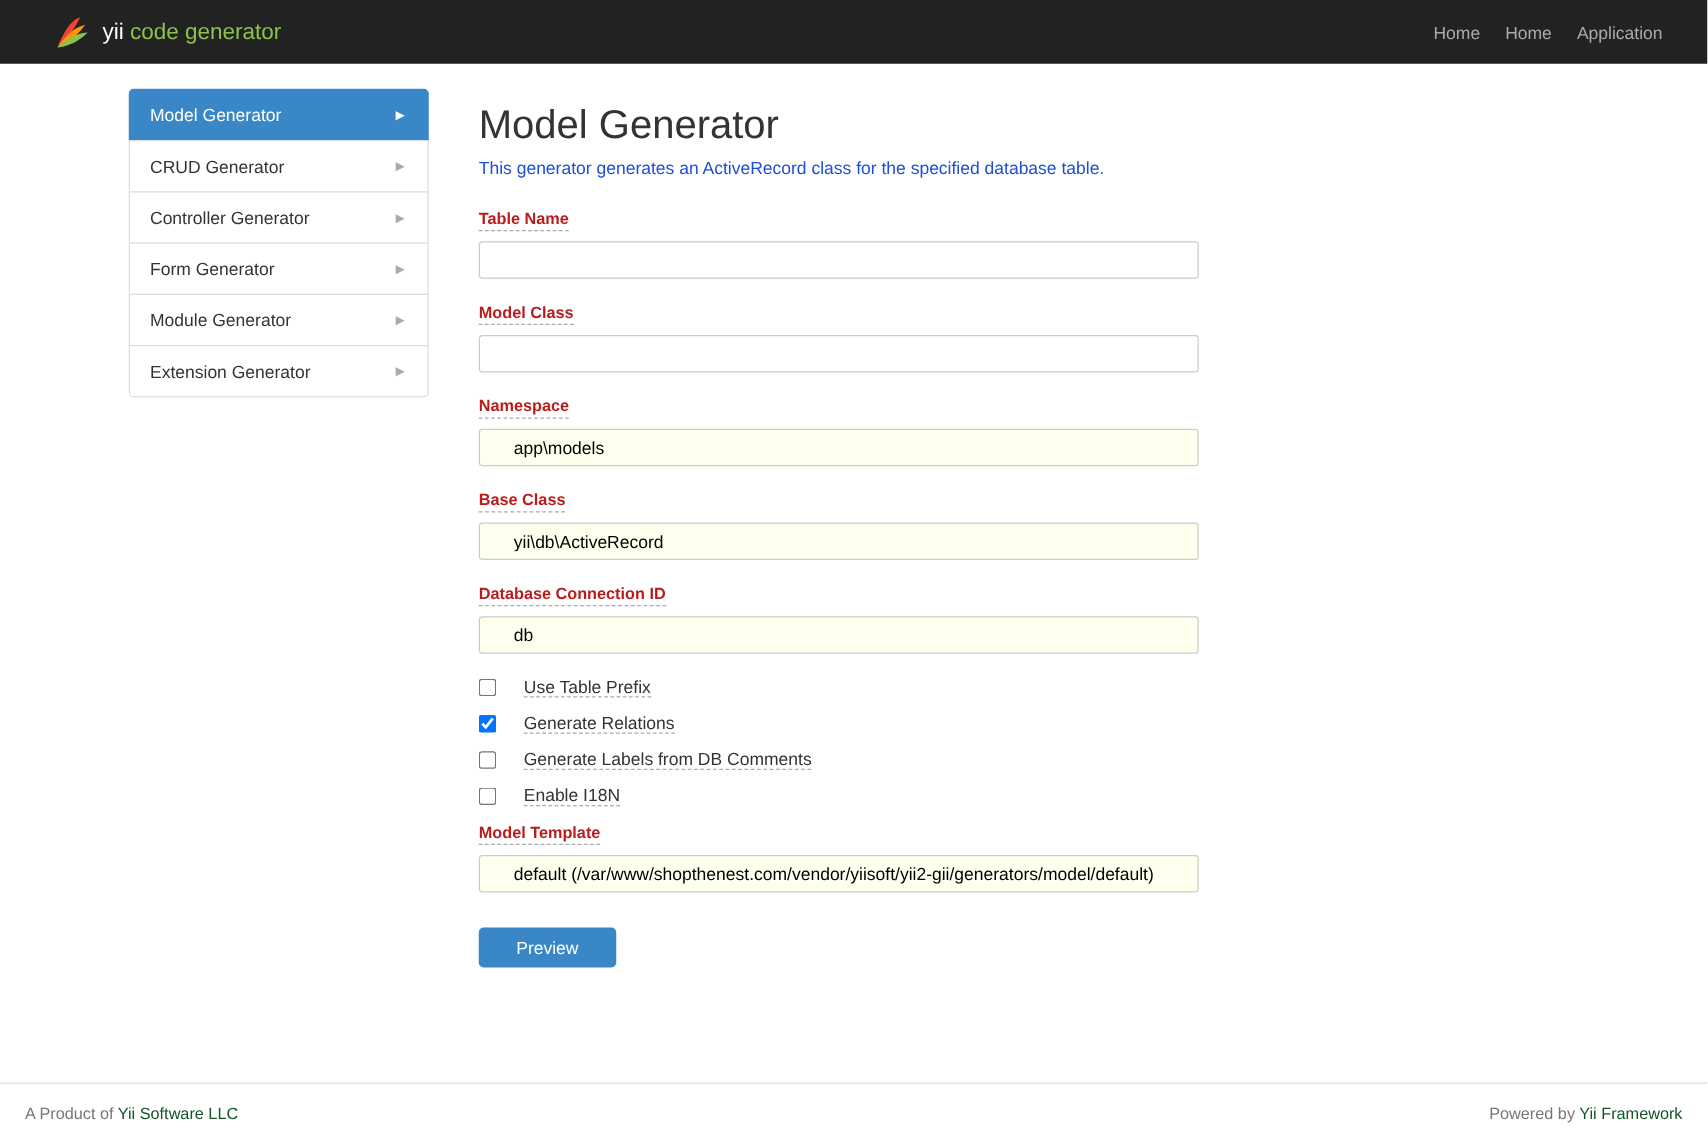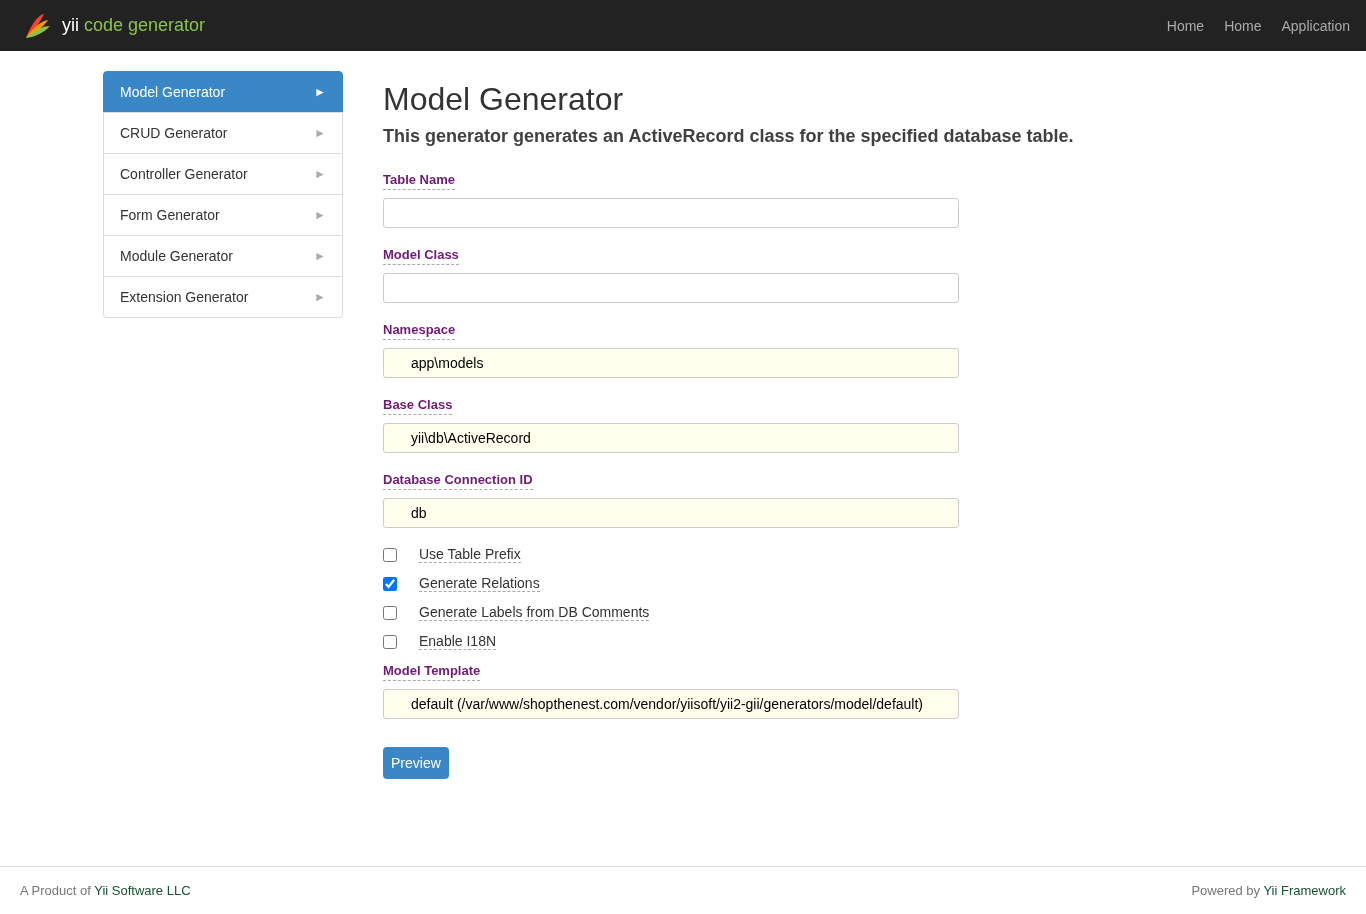--- a/index.html
+++ b/index.html
@@ -5,21 +5,21 @@
     * { box-sizing: border-box; margin: 0; padding: 0; }
     body { font-family: "Helvetica Neue", Helvetica, Arial, sans-serif; font-size: 14px; color: #333; background: #fff; min-height: 914px; display: flex; flex-direction: column; }
 
     
     .navbar {
       background-color: #222;
       height: 51px;
       display: flex;
       align-items: center;
       justify-content: space-between;
-      padding: 0 16px;
+      padding: 0 36px;
     }
     .navbar-brand {
       display: flex;
       align-items: center;
       gap: 8px;
       text-decoration: none;
     }
     .navbar-brand-text {
       color: #8bc34a;
       font-size: 18px;
@@ -92,35 +92,34 @@
       flex: 1;
       padding: 10px 20px;
     }
     .page-title {
       font-size: 32px;
       font-weight: 300;
       color: #333;
       margin-bottom: 8px;
     }
     .page-desc {
-      color: #404040;
+      color: #1d4ed8;
       margin-bottom: 24px;
-      font-size: 18px;
-      font-weight: bold;
+      font-size: 14px;
     }
 
     
     .form-group {
       margin-bottom: 18px;
     }
     .form-label {
       display: block;
       font-weight: bold;
       font-size: 13px;
-      color: #701a75;
+      color: #b91c1c;
       margin-bottom: 4px;
       border-bottom: 1px dashed #aaa;
       padding-bottom: 2px;
       display: inline-block;
     }
     .form-control {
       width: 576px;
       display: block;
       padding: 6px 27px;
       border: 1px solid #ccc;
@@ -149,21 +148,21 @@
       font-size: 14px;
       color: #333;
       border-bottom: 1px dashed #aaa;
       cursor: pointer;
     }
 
     .btn-preview {
       background-color: #3a87c8;
       color: #fff;
       border: none;
-      padding: 8px 8px;
+      padding: 8px 30px;
       border-radius: 4px;
       font-size: 14px;
       cursor: pointer;
       margin-top: 10px;
     }
 
     
     .footer {
       border-top: 1px solid #ddd;
       padding: 16px 20px;

